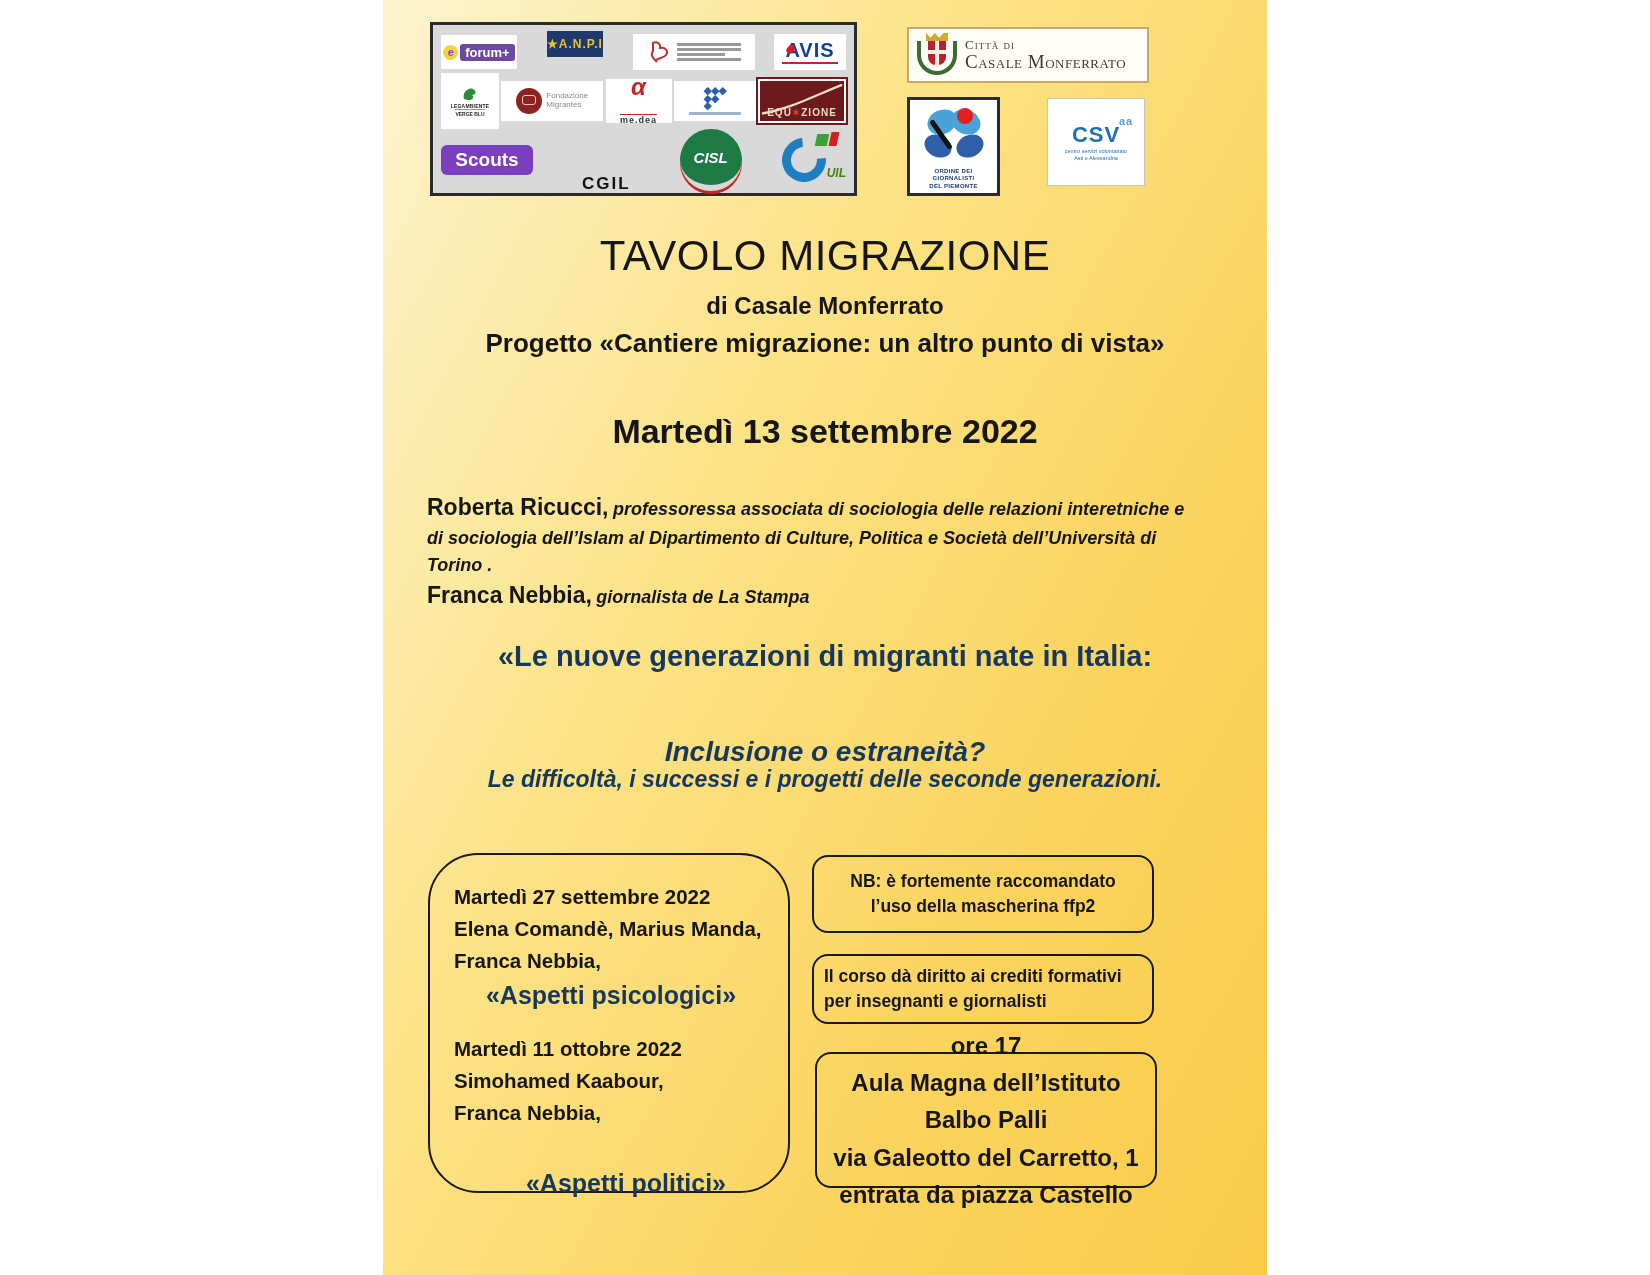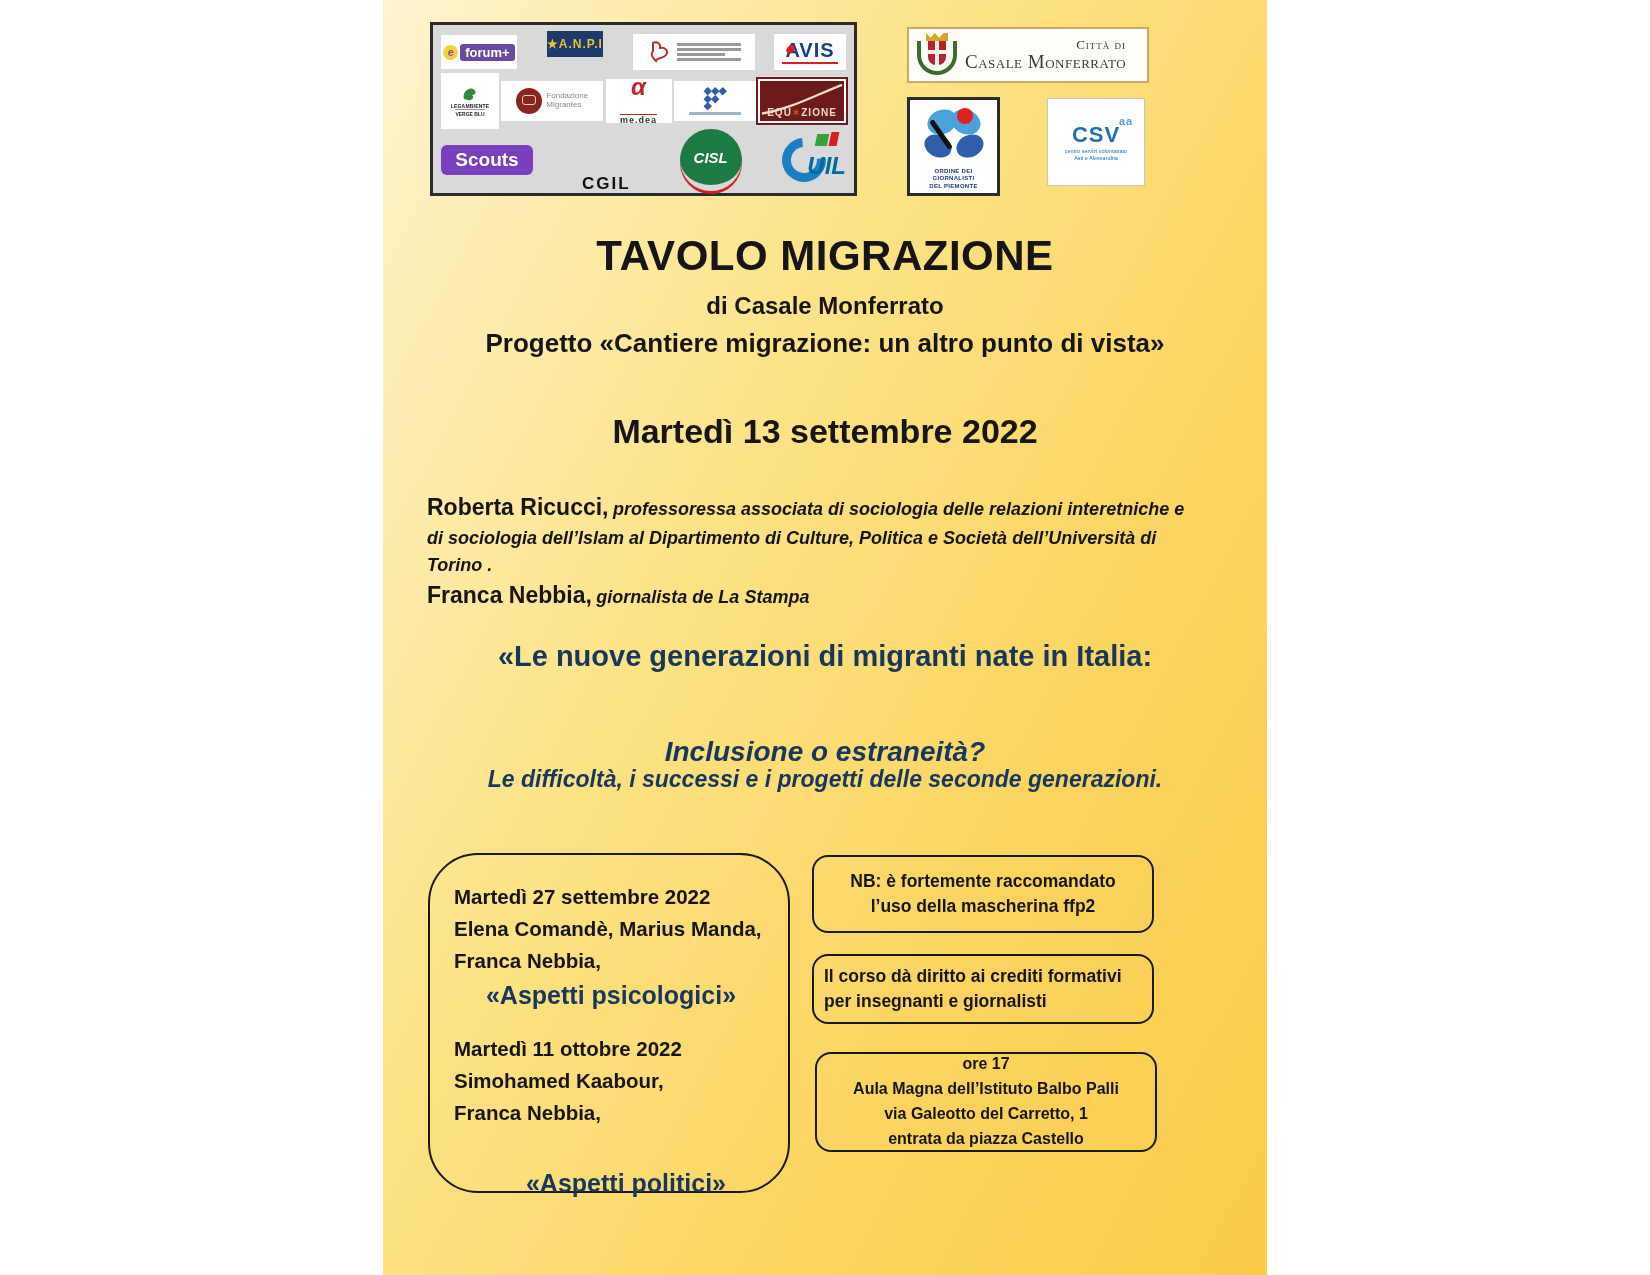--- a/index.html
+++ b/index.html
@@ -58,46 +58,46 @@
 
   .scouts { width:92px; height:30px; background:#7a3fbf; border-radius:6px; color:#fff; font-weight:bold; font-size:19px; }
   .cgil { width:70px; height:62px; background:none; flex-direction:column; }
   .cgil .cgil-word { font-weight:bold; font-size:17px; color:#111; letter-spacing:2px;margin-top:48px; }
   .cgil .cgil-red { width:44px; height:42px; background:#ee1111; }
   .cisl { width:62px; height:62px; background:#1e7a45; border-radius:50%; color:#fff; font-weight:bold; font-style:italic; font-size:15px; border-bottom:6px solid #d8d8d8; box-shadow:0 3px 0 #cc2222; }
   .uil { width:66px; height:56px; background:none; position:relative; }
   .uil .swirl { position:absolute; left:2px; top:6px; width:44px; height:44px; border:9px solid #1f7ec2; border-radius:50%; border-top-color:transparent; transform:rotate(40deg); }
   .uil .gsq { position:absolute; right:18px; top:2px; width:12px; height:12px; background:#3aa03a; transform:skewX(-12deg); }
   .uil .rsq { position:absolute; right:8px; top:0; width:8px; height:14px; background:#d42020; transform:skewX(-12deg); }
-  .uil .uil-word { position:absolute; right:0; bottom:8px; color:#0369a1; font-weight:bold; font-size:24px; font-style:italic; }
+  .uil .uil-word { position:absolute; right:0; bottom:8px; color:#4d7c0f; font-weight:bold; font-size:12px; font-style:italic; }
 
   
   .citta { position:absolute; left:524px; top:27px; width:242px; height:56px; background:#fffdf8; border:2px solid #c9a96a; display:flex; align-items:center; gap:8px; padding:4px 8px; }
   .stemma { width:40px; height:44px; position:relative; flex:0 0 auto; }
   .stemma .laurel { position:absolute; left:0; top:8px; width:40px; height:34px; border:4px solid #3c6b33; border-top:none; border-radius:0 0 20px 20px; }
   .stemma .shield { position:absolute; left:11px; top:8px; width:18px; height:24px; background:#b32330; border-radius:0 0 8px 8px; }
   .stemma .shield i { position:absolute; left:7px; top:0; width:4px; height:100%; background:#f5f0e6; }
   .stemma .shield u { position:absolute; left:0; top:9px; width:100%; height:4px; background:#f5f0e6; }
   .stemma .crown { position:absolute; left:9px; top:0; width:22px; height:8px; background:#d6a72c; clip-path:polygon(0 100%,0 0,20% 60%,40% 0,60% 60%,80% 0,100% 0,100% 100%); }
   .citta .ctext { font-family:"Liberation Serif", serif; color:#3d3a35; line-height:1.05; }
-  .citta .c1 { font-size:13px; font-variant:small-caps; letter-spacing:1px;text-align:right; }
+  .citta .c1 { font-size:13px; font-variant:small-caps; letter-spacing:1px; }
   .citta .c2 { font-size:19px; font-variant:small-caps; letter-spacing:.5px; }
 
   .ordine { position:absolute; left:524px; top:97px; width:93px; height:99px; background:#fff; border:3px solid #2b2b2b; display:flex; flex-direction:column; align-items:center; justify-content:flex-end; padding:3px; }
   .ordine svg { position:absolute; top:4px; left:10px; }
   .ordine .otxt { position:relative; font-size:6px; font-weight:bold; color:#1d3a6b; text-align:center; line-height:1.25; text-transform:uppercase; letter-spacing:.3px; }
 
   .csv { position:absolute; left:664px; top:98px; width:98px; height:88px; background:#fff; border:1px solid #c5c5c5; display:flex; flex-direction:column; align-items:center; justify-content:center; }
   .csv .csv-word { color:#1f6fb5; font-weight:bold; font-size:22px; letter-spacing:1px; position:relative; }
   .csv .csv-sup { position:absolute; right:-13px; top:-7px; font-size:11px; color:#5a9fd4; font-weight:bold; }
   .csv .csv-t { font-size:5.5px; color:#1f6fb5; text-align:center; line-height:1.3; }
 
   
   .center { position:absolute; left:0; width:100%; text-align:center; color:#161616; }
-  .title { top:232px; font-size:42px; font-weight:bold; letter-spacing:.5px; }
+  .title { top:232px; font-size:42px; font-weight:normal; letter-spacing:.5px; }
   .subtitle { top:292px; font-size:24px; font-weight:bold; }
   .project { top:328px; font-size:26px; font-weight:bold; }
   .date-line { top:412px; font-size:34px; font-weight:bold; }
 
   .speaker { position:absolute; left:44px; width:772px; color:#161616; line-height:1.5; text-align:left; }
   .speaker.s1 { top:490px; }
   .speaker.s2 { top:578px; }
   .sp-name { font-size:23px; font-weight:bold; }
   .sp-role { font-size:18px; font-weight:bold; font-style:italic; }
 
@@ -109,21 +109,21 @@
 
   
   .box { position:absolute; border:2.5px solid #1a1a1a; color:#161616; font-weight:bold; }
   .schedule-box { left:45px; top:853px; width:362px; height:340px; border-radius:50px; padding:26px 0 0 24px; font-size:20.5px; line-height:1.55; }
   .topic { color:#17375d; font-size:25px; text-align:center; padding-right:20px; }
   .topic.pol { padding-left:30px;margin-top:36px; }
   .gap { height:18px; }
 
   .note-box { left:429px; top:855px; width:342px; height:78px; border-radius:16px; display:flex; flex-direction:column; justify-content:center; text-align:center; font-size:17.5px; line-height:1.45; }
   .credits-box { left:429px; top:954px; width:342px; height:70px; border-radius:16px; display:flex; flex-direction:column; justify-content:center; padding-left:10px; font-size:17.5px; line-height:1.45; white-space:nowrap; }
-  .venue-box { left:432px; top:1052px; width:342px; height:100px; border-radius:16px; display:flex; flex-direction:column; justify-content:center; text-align:center; font-size:16px; line-height:1.55; }
+  .venue-box { left:432px; top:1052px; width:342px; height:136px; border-radius:16px; display:flex; flex-direction:column; justify-content:center; text-align:center; font-size:24px; line-height:1.55; }
 </style>
 </head>
 <body>
 
 <div class="poster">
 
   <div class="logo-panel">
     <div class="logo-row">
       <div class="tile eforum">
         <span class="e-circle">e</span>

